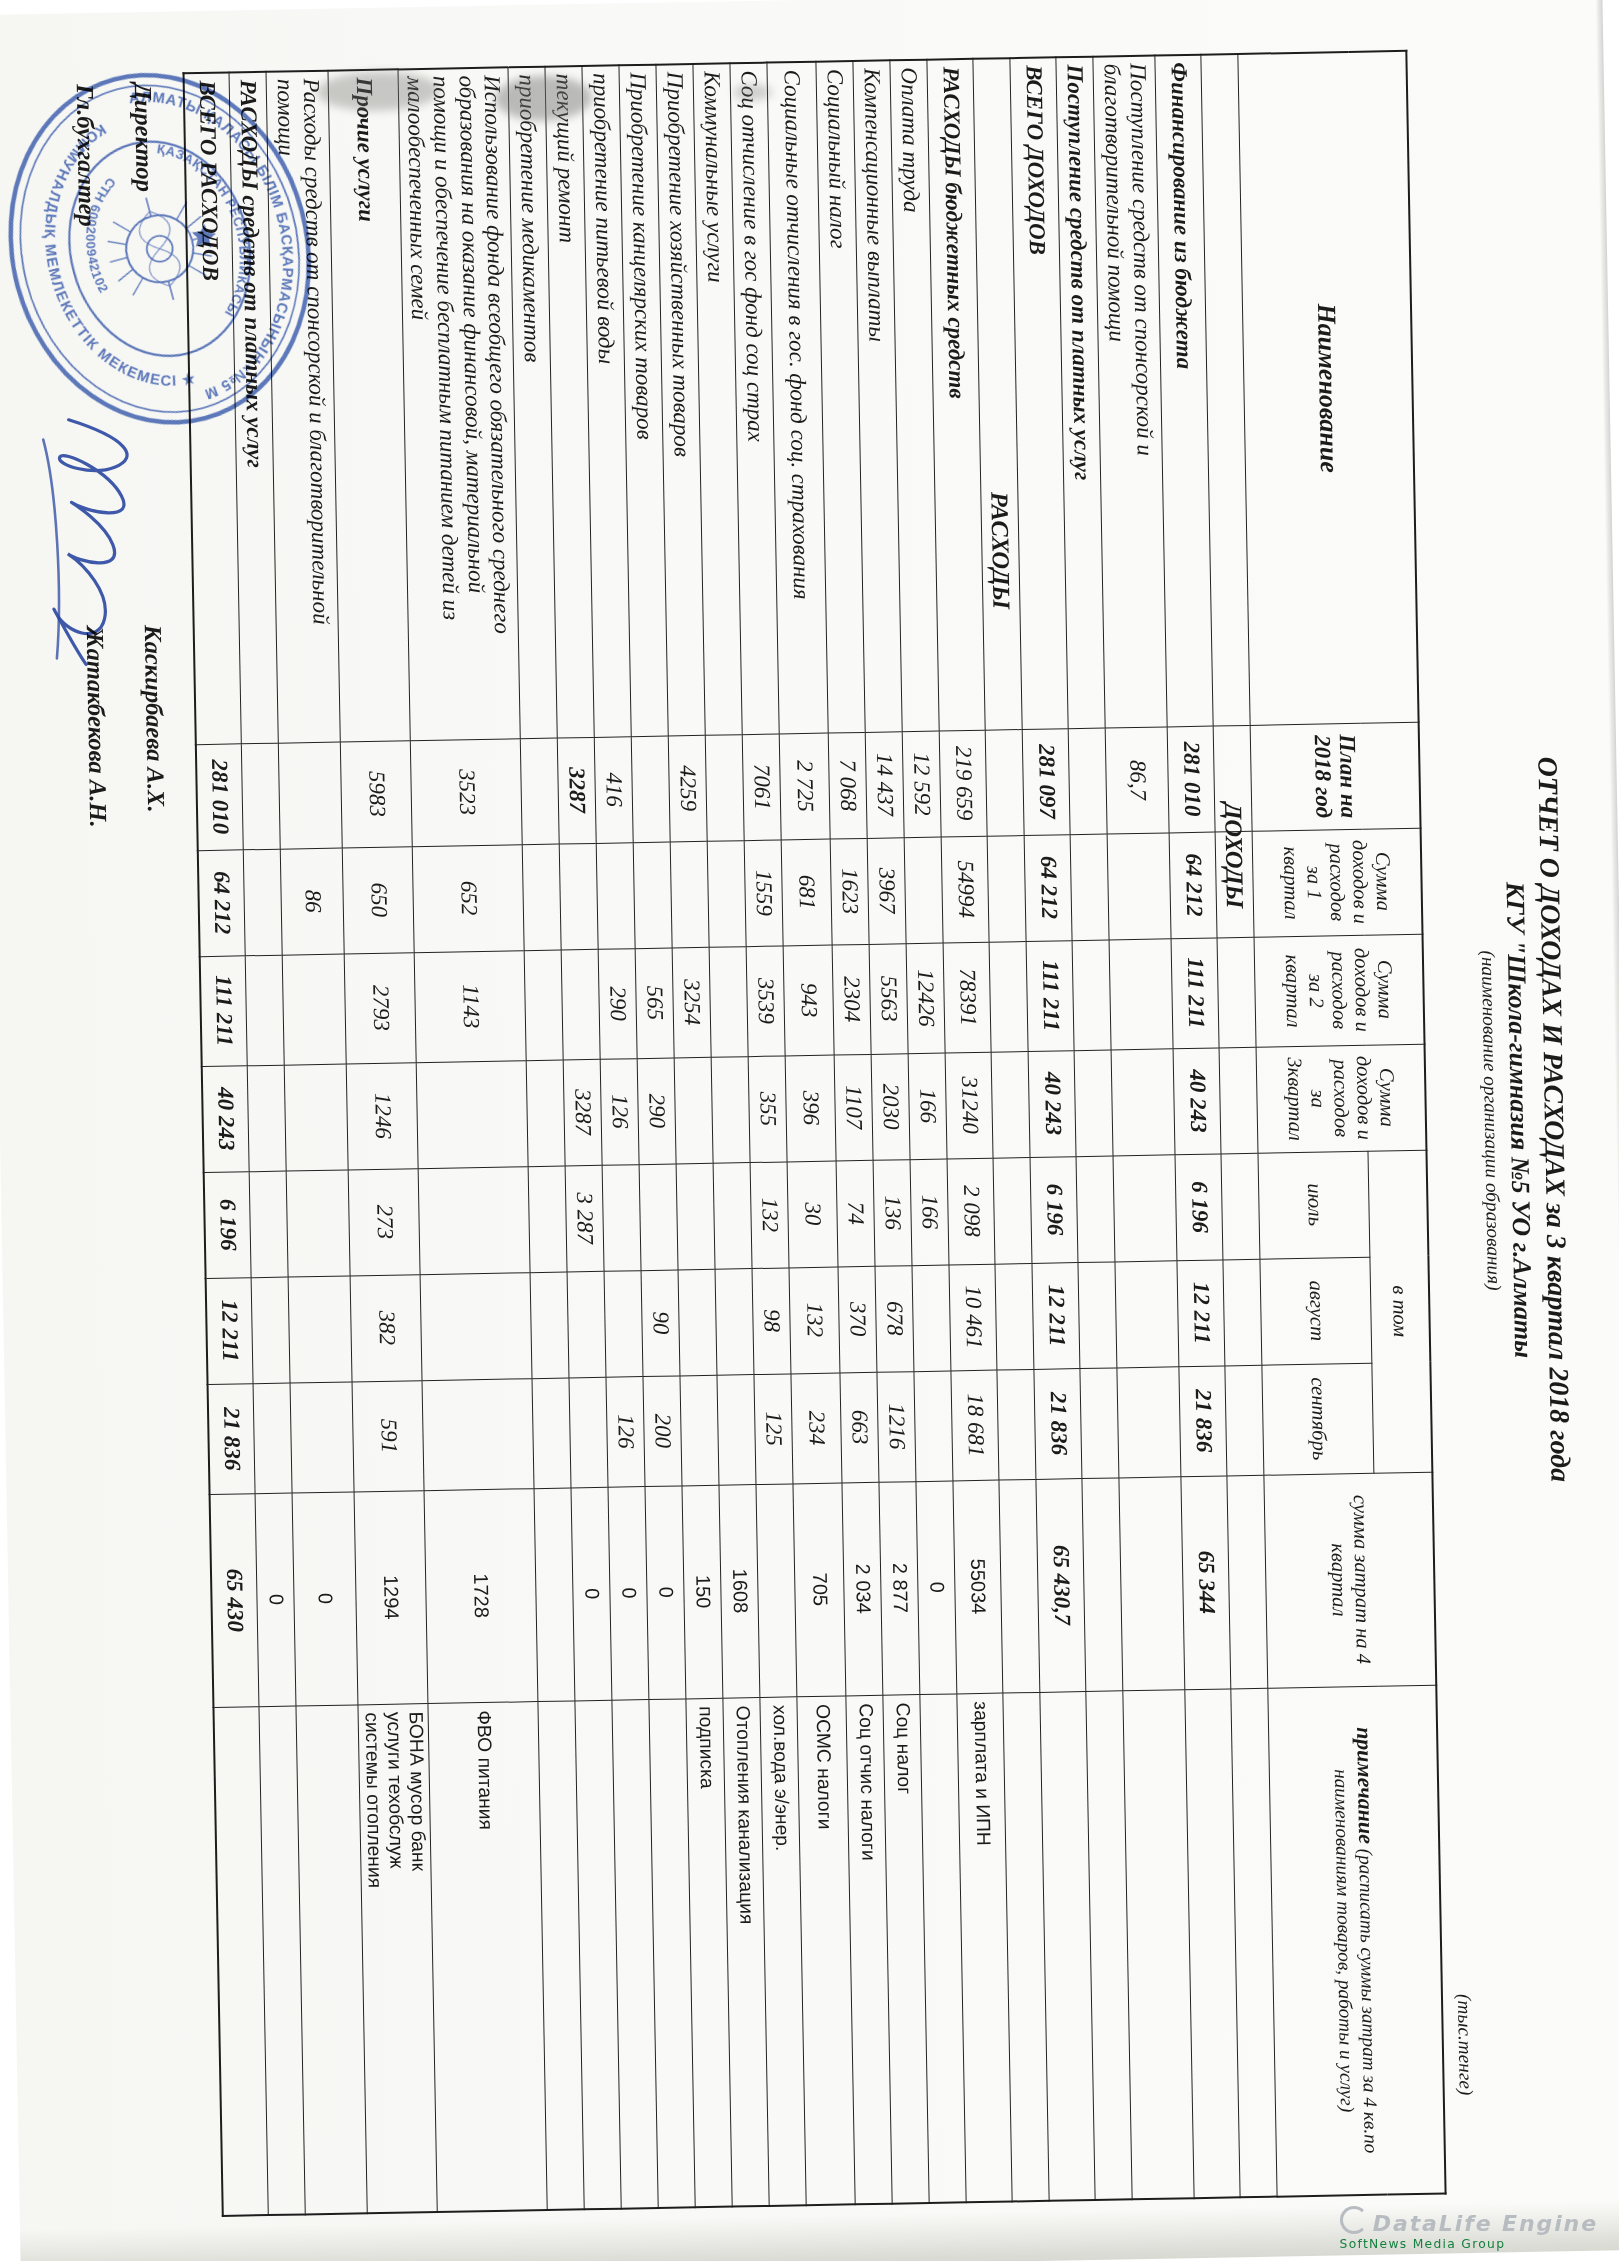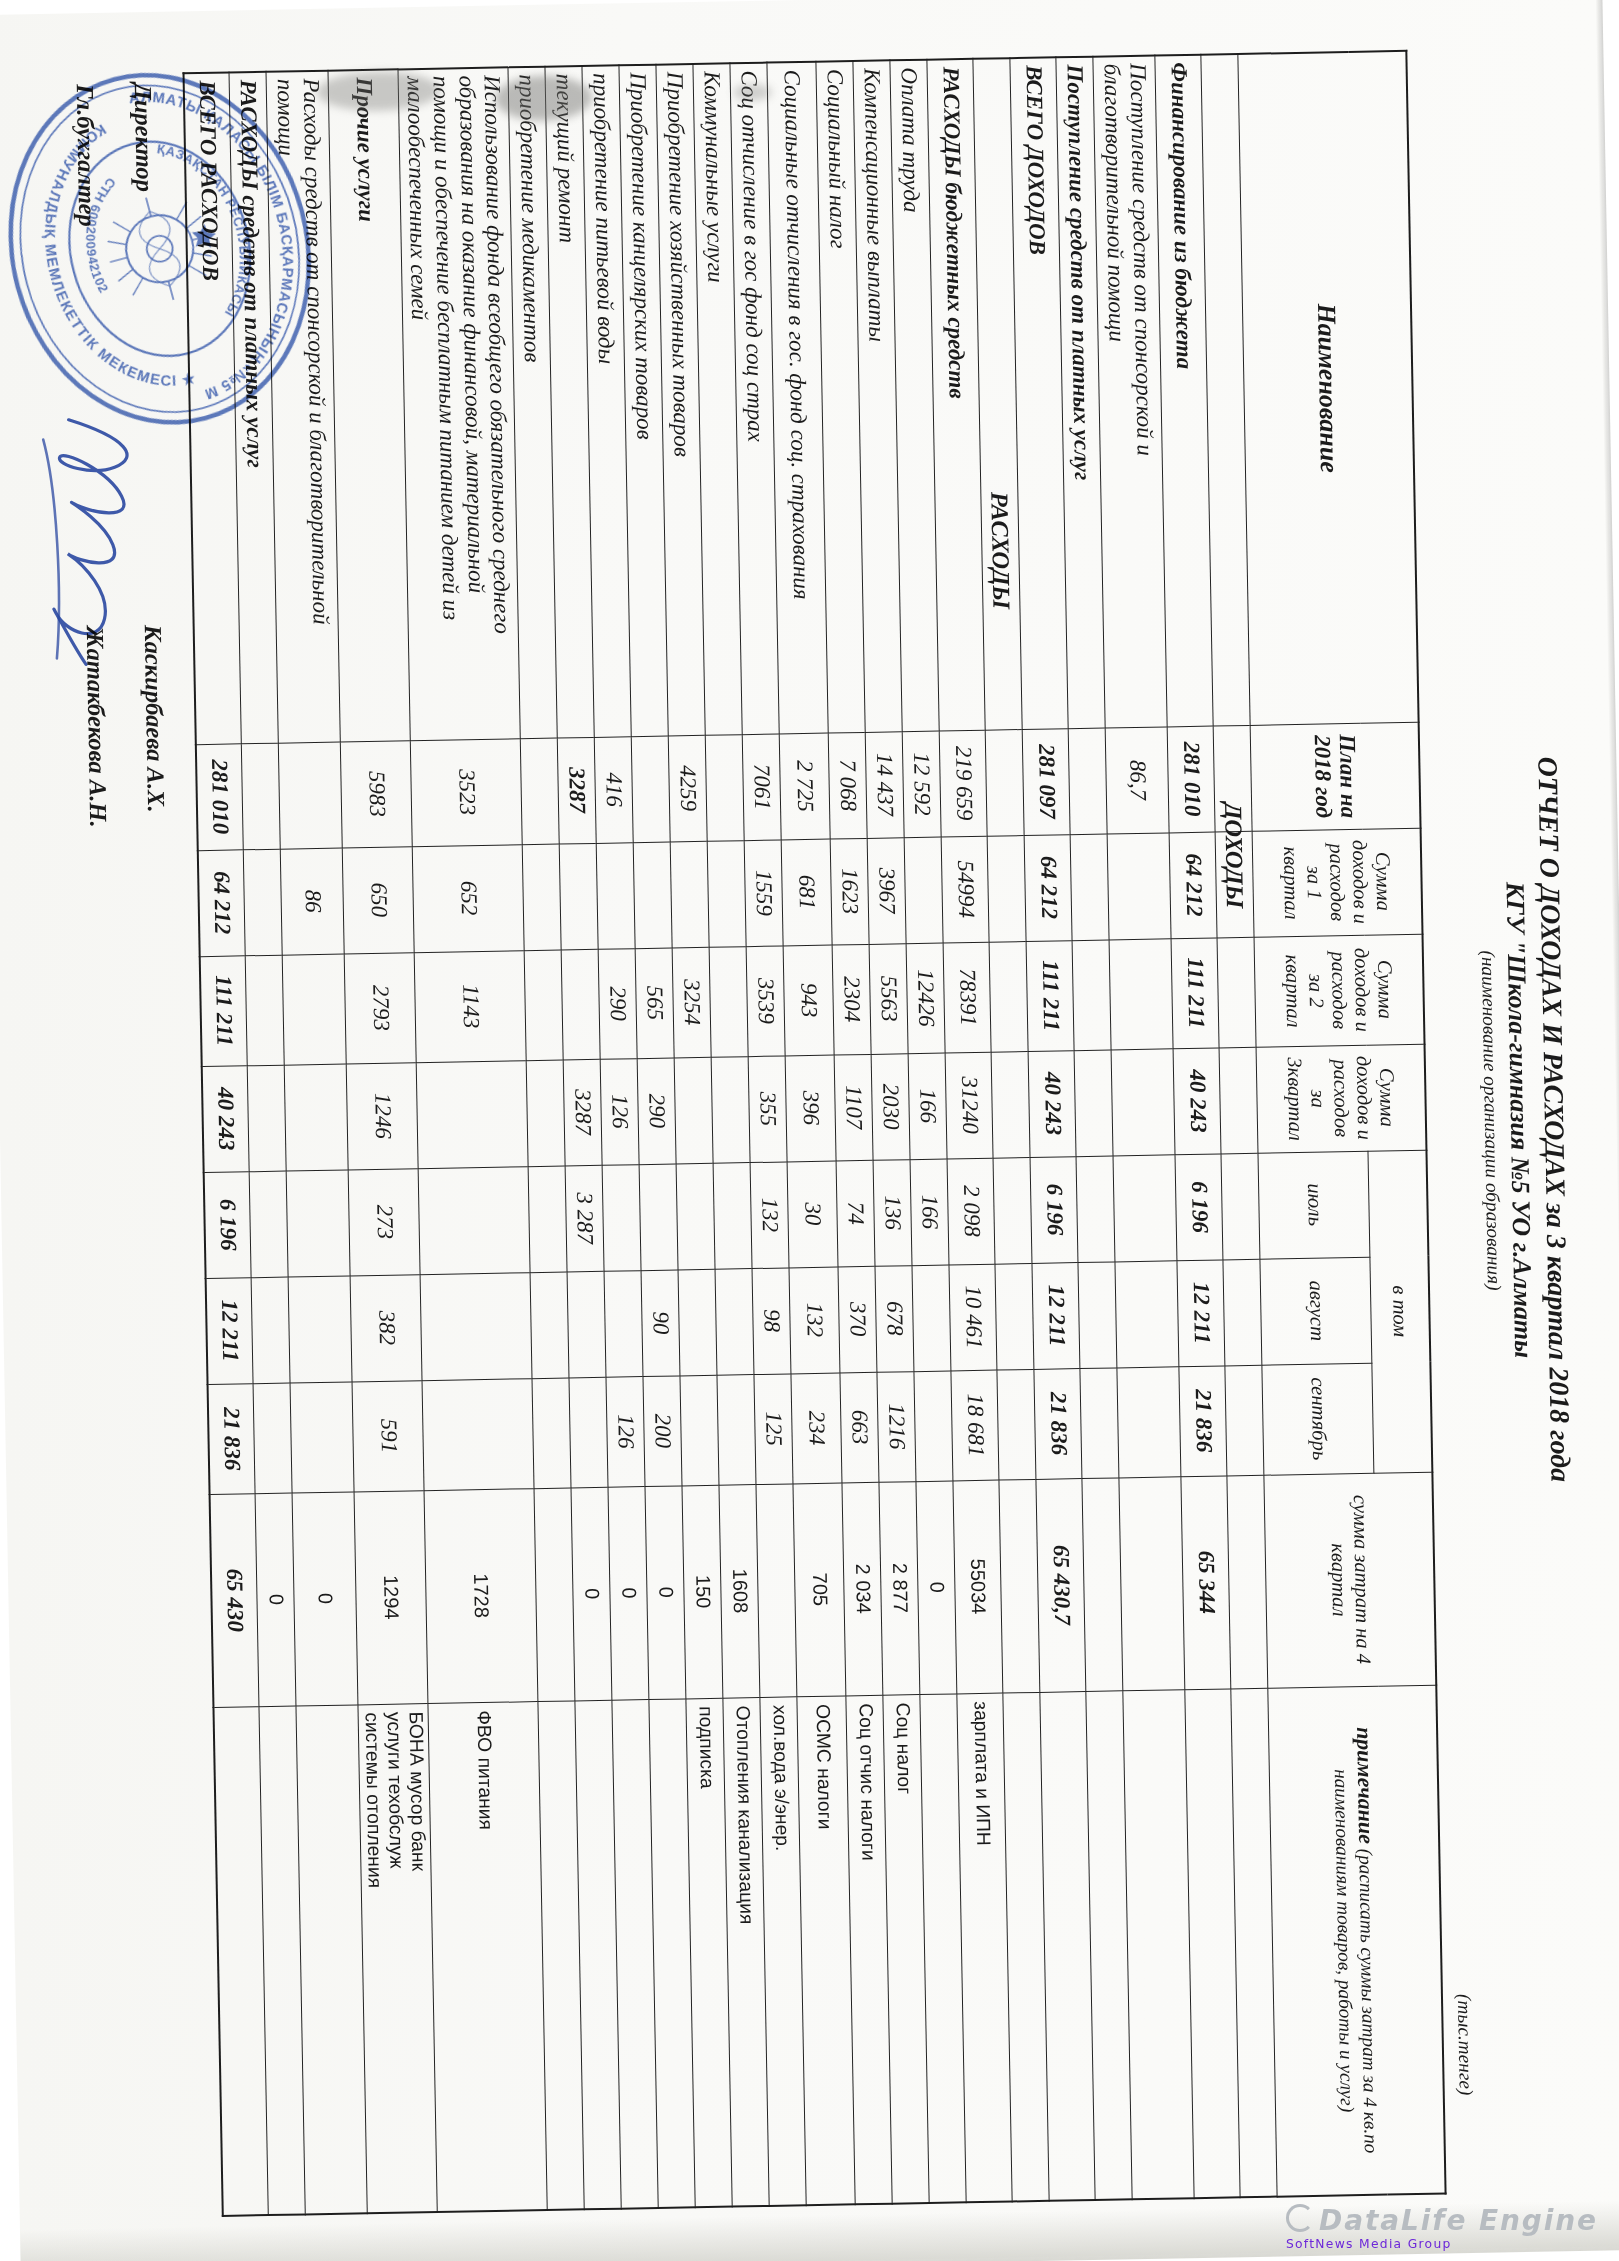--- a/index.html
+++ b/index.html
@@ -57,22 +57,22 @@
   #hand-sign{position:absolute;left:387px;top:1422px;width:277px;height:168px;
              mix-blend-mode:multiply;}
   
   .smudge{position:absolute;background:#6f6f6c;border-radius:50%;filter:blur(4.5px);}
   .sm1{left:71px;top:1009px;width:45px;height:97px;opacity:.45;}
   .sm2{left:64px;top:1161px;width:39px;height:123px;opacity:.35;}
   .sm3{left:83px;top:829px;width:17px;height:39px;opacity:.30;}
   
   #watermark{position:absolute;right:22px;bottom:10.3px;text-align:left;color:#b7bcc1;
              font-family:"DejaVu Sans",sans-serif;z-index:50;}
-  #watermark .w1{font-size:28px;font-weight:700;letter-spacing:1.9px;font-style:italic;}
-  #watermark .w2{font-size:12.3px;letter-spacing:1.3px;color:#6d28d9;}
+  #watermark .w1{font-size:22px;font-weight:700;letter-spacing:1.9px;font-style:italic;}
+  #watermark .w2{font-size:12.3px;letter-spacing:1.3px;color:#15803d;}
   .wicon{display:inline-block;width:22px;height:22px;border:3.2px solid #b7bcc1;
          border-radius:50%;border-right-color:transparent;vertical-align:-2.6px;margin-right:5.2px;}
 </style>
 </head>
 <body>
 
 <div id="doc-rotor">
   <div id="sheet">
     <div class="edge-top"></div>
     <div class="edge-right"></div>

